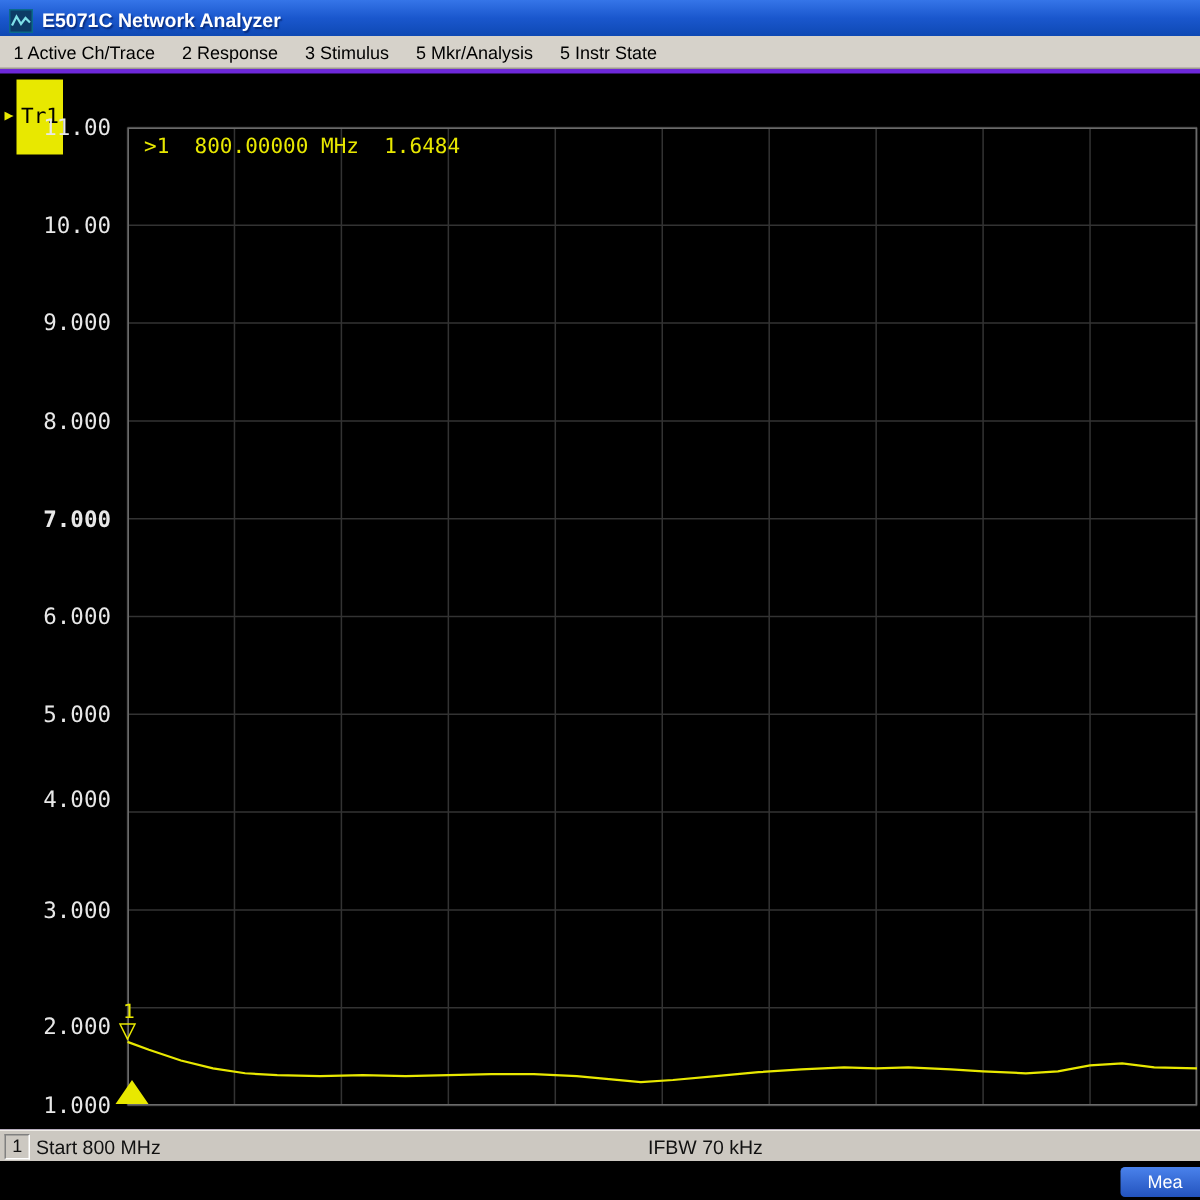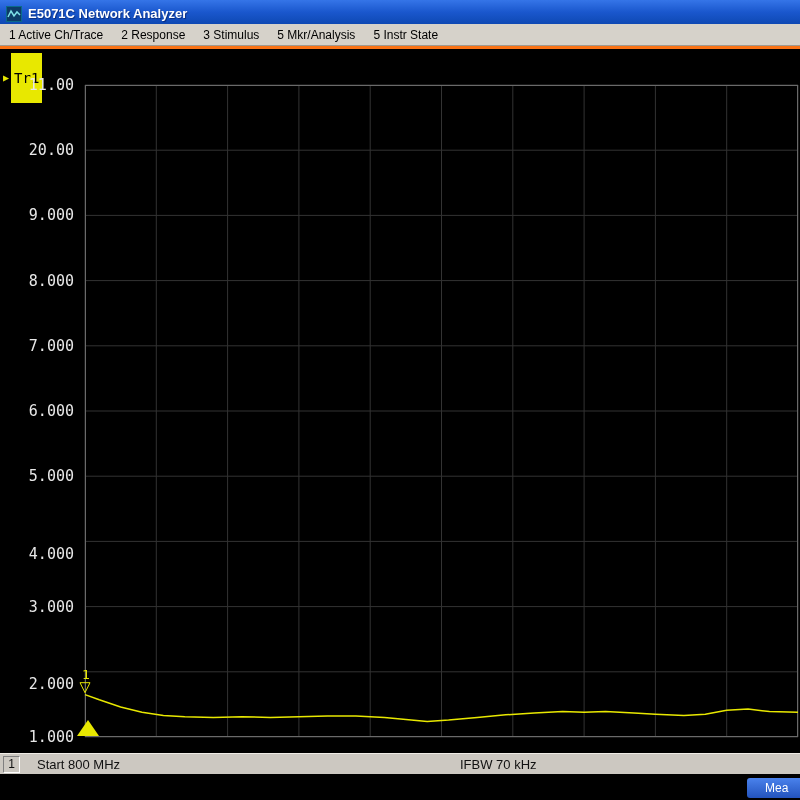--- a/index.html
+++ b/index.html
@@ -1,18 +1,18 @@
 <!DOCTYPE html>
 <html><head>
 <meta charset="utf-8">
 <style>
   html,body { margin:0; padding:0; background:#000; }
   #root {
     position:relative; width:800px; height:800px; overflow:hidden;
-    background:#f97316; font-family:"Liberation Sans", sans-serif;
+    background:#6d28d9; font-family:"Liberation Sans", sans-serif;
   }
   
   .titlebar {
     position:absolute; top:0; left:0; width:800px; height:27px;
     background:linear-gradient(to bottom,#3575e8 0%,#1a57cd 45%,#0b45ad 100%);
     display:flex; align-items:center; padding:0 6px; box-sizing:border-box;
   }
   .app-icon { width:16px; height:16px; margin-right:6px; flex:0 0 auto; }
   .win-title { color:#fff; font-weight:bold; font-size:13px; text-shadow:1px 1px 1px rgba(0,20,80,.6); }
   
@@ -45,22 +45,22 @@
   .statusbar {
     position:absolute; top:753px; left:0; width:800px; height:21px;
     background:#ccc8c1; border-top:1px solid #efece6;
     display:flex; align-items:center; font-size:13px; color:#111; box-sizing:border-box;
   }
   .ch-box {
     width:15px; height:15px; margin-left:3px; background:#ccc8c1;
     border:1px solid; border-color:#808080 #ffffff #ffffff #808080;
     display:flex; align-items:center; justify-content:center; font-size:12px;
   }
-  .start-label { margin-left:17px; }
-  .ifbw-label { position:absolute; left:432px;margin-left:28px; }
+  .start-label { margin-left:4px; }
+  .ifbw-label { position:absolute; left:432px; }
   
   .taskbar { position:absolute; top:774px; left:0; width:800px; height:26px; background:#000; }
   .task-btn {
     position:absolute; right:0; top:4px; width:53px; height:20px; overflow:hidden;
     background:linear-gradient(to bottom,#4a82ec,#2353bd);
     border-radius:3px 0 0 3px; color:#fff; font-size:12px;
     display:flex; align-items:center; padding-left:18px; box-sizing:border-box;
   }
 </style>
 </head>
@@ -87,27 +87,27 @@
 
   <div class="screen">
 
     <div class="trace-bar">
       <span class="tr-arrow">▶</span>
       <span class="tr-label">Tr1</span>
     </div>
 
     <div class="y-axis" id="y-axis">
         <div class="ytick" style="top: -8px;">11.00</div>
-        <div class="ytick" style="top: 57.2px;">20.00</div>
+        <div class="ytick" style="top: 57.2px;">10.00</div>
         <div class="ytick" style="top: 122.4px;">9.000</div>
         <div class="ytick" style="top: 187.6px;">8.000</div>
-        <div class="ytick" style="top: 252.8px;">7.000</div>
+        <div class="ytick" style="top: 252.8px; font-weight: bold;">7.000</div>
         <div class="ytick" style="top: 318px;">6.000</div>
         <div class="ytick" style="top: 383.2px;">5.000</div>
-        <div class="ytick" style="top: 461px;">4.000</div>
+        <div class="ytick" style="top: 440px;">4.000</div>
         <div class="ytick" style="top: 513.6px;">3.000</div>
         <div class="ytick" style="top: 578.8px; margin-top: 12px;">2.000</div>
         <div class="ytick" style="top: 644px;">1.000</div>
       </div>
 
     <svg class="chart-svg" id="chart-svg" width="713" height="652">
         <g>
           <line x1="0.0" y1="0" x2="0.0" y2="652" stroke="#333333" stroke-width="1"></line>
           <line x1="71.3" y1="0" x2="71.3" y2="652" stroke="#333333" stroke-width="1"></line>
           <line x1="142.6" y1="0" x2="142.6" y2="652" stroke="#333333" stroke-width="1"></line>
@@ -131,20 +131,21 @@
           <line x1="0" y1="586.8" x2="713" y2="586.8" stroke="#333333" stroke-width="1"></line>
           <line x1="0" y1="652.0" x2="713" y2="652.0" stroke="#333333" stroke-width="1"></line>
           <rect x="0.5" y="0.5" width="712" height="651" fill="none" stroke="#6a6a6a" stroke-width="1"></rect>
         </g>
         <polyline points="0.0,609.6 14.3,614.8 35.6,622.0 57.0,627.2 78.4,630.5 99.8,631.8 128.3,632.4 156.9,631.8 185.4,632.4 213.9,631.8 242.4,631.1 270.9,631.1 299.5,632.4 320.9,634.4 342.2,636.4 363.6,635.0 392.2,632.4 420.7,629.8 449.2,627.9 477.7,626.6 499.1,627.2 520.5,626.6 549.0,627.9 570.4,629.2 598.9,630.5 620.3,629.2 641.7,625.3 663.1,624.0 684.5,626.6 713.0,627.2" fill="none" stroke="#e8e800" stroke-width="1.5"></polyline>
         <polygon points="-8,651.0 14,651.0 3,635.0" fill="#e8e800"></polygon>
         <polygon points="0,607.7 -5.0,597.7 5.0,597.7" fill="none" stroke="#e8e800" stroke-width="1"></polygon>
         <text x="-3.0" y="593.7" fill="#e8e800" font-family="DejaVu Sans Mono, monospace" font-size="13">1</text>
       </svg>
 
+    <div class="marker-readout">&gt;1  800.00000 MHz  1.6484</div>
   </div>
 
   <div class="statusbar">
     <span class="ch-box">1</span>
     <span class="start-label">Start 800 MHz</span>
     <span class="ifbw-label">IFBW 70 kHz</span>
   </div>
 
   <div class="taskbar">
     <div class="task-btn">Mea</div>

